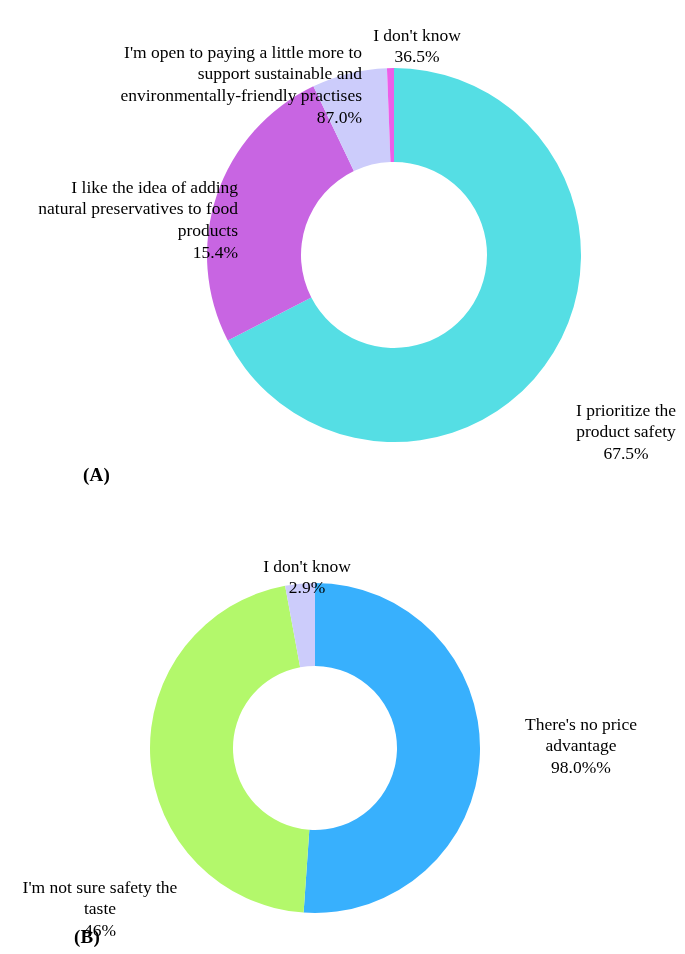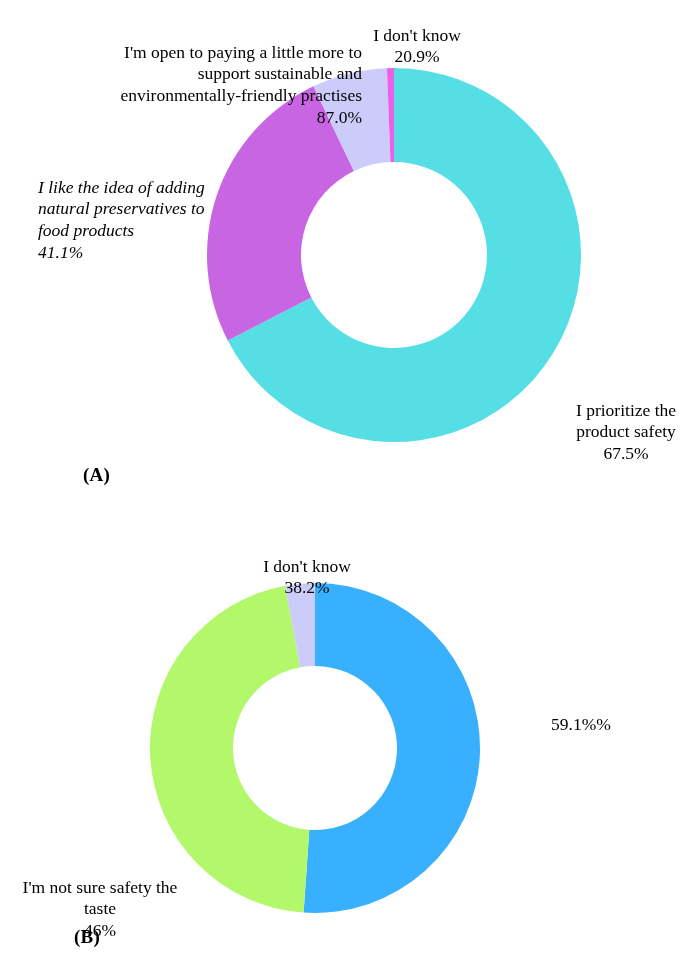--- a/index.html
+++ b/index.html
@@ -39,21 +39,21 @@
   .label {
     position: absolute;
     font-size: 17.5px;
     line-height: 1.24;
     color: #000000;
     white-space: pre-line;
   }
   .label .pct { display: block; }
 
   .label.align-right  { text-align: right; }
-  .label.align-left   { text-align: left; font-style: italic; }
+  .label.align-left   { text-align: right; }
   .label.align-center { text-align: center; }
 
   .panel-letter {
     position: absolute;
     font-size: 19px;
     font-weight: bold;
     letter-spacing: 0.2px;
   }
 
   
@@ -83,26 +83,26 @@
         <path d="M 374.95897353291775 68.13260330841592 A 187 187 0 0 1 382.0000000000001 68 L 382.00000000000006 162 A 93 93 0 0 0 378.49831304043505 162.0659470999074 Z" fill="#ec5fe8" stroke="none"></path>
       </svg>
 
     <div class="label align-right" id="label-a-sustainable">
       <span>I'm open to paying a little more to support sustainable and environmentally-friendly practises</span>
       <span class="pct">87.0%</span>
     </div>
 
     <div class="label align-center" id="label-a-dontknow">
       <span>I don't know</span>
-      <span class="pct">20.9%</span>
+      <span class="pct">36.5%</span>
     </div>
 
     <div class="label align-left" id="label-a-natural">
       <span>I like the idea of adding natural preservatives to food products</span>
-      <span class="pct">41.1%</span>
+      <span class="pct">15.4%</span>
     </div>
 
     <div class="label align-center" id="label-a-safety">
       <span>I prioritize the product safety</span>
       <span class="pct">67.5%</span>
     </div>
 
     <div class="panel-letter" id="letter-a">(A)</div>
   </div>
 
@@ -110,25 +110,26 @@
 
     <svg class="donut-svg" id="donut-b" width="685" height="449" viewBox="0 0 685 449" aria-label="Donut chart B">
         <path d="M 303 78 A 165 165 0 1 1 291.605095757123 407.60606354960214 L 297.33707789141874 324.8042255216205 A 82 82 0 1 0 303 161 Z" fill="#38b0fd" stroke="none"></path>
         <path d="M 291.605095757123 407.60606354960214 A 165 165 0 0 1 273.1010490015224 80.73154117577059 L 288.1411273825748 162.35749319038297 A 82 82 0 0 0 297.33707789141874 324.8042255216205 Z" fill="#b3f86b" stroke="none"></path>
         <path d="M 273.1010490015224 80.73154117577059 A 165 165 0 0 1 302.99999999999994 78 L 303 161 A 82 82 0 0 0 288.1411273825748 162.35749319038297 Z" fill="#ccccfb" stroke="none"></path>
       </svg>
   </div>
 
   <div class="label align-center" id="label-b-dontknow">
     <span>I don't know</span>
-    <span class="pct">38.2%</span>
+    <span class="pct">2.9%</span>
   </div>
 
   <div class="label align-center" id="label-b-price">
-    <span class="pct">59.1%%</span>
+    <span>There's no price advantage</span>
+    <span class="pct">98.0%%</span>
   </div>
 
   <div class="label align-center" id="label-b-taste">
     <span>I'm not sure safety the taste</span>
     <span class="pct">46%</span>
   </div>
 
   <div class="panel-letter" id="letter-b">(B)</div>
 
 </div>

